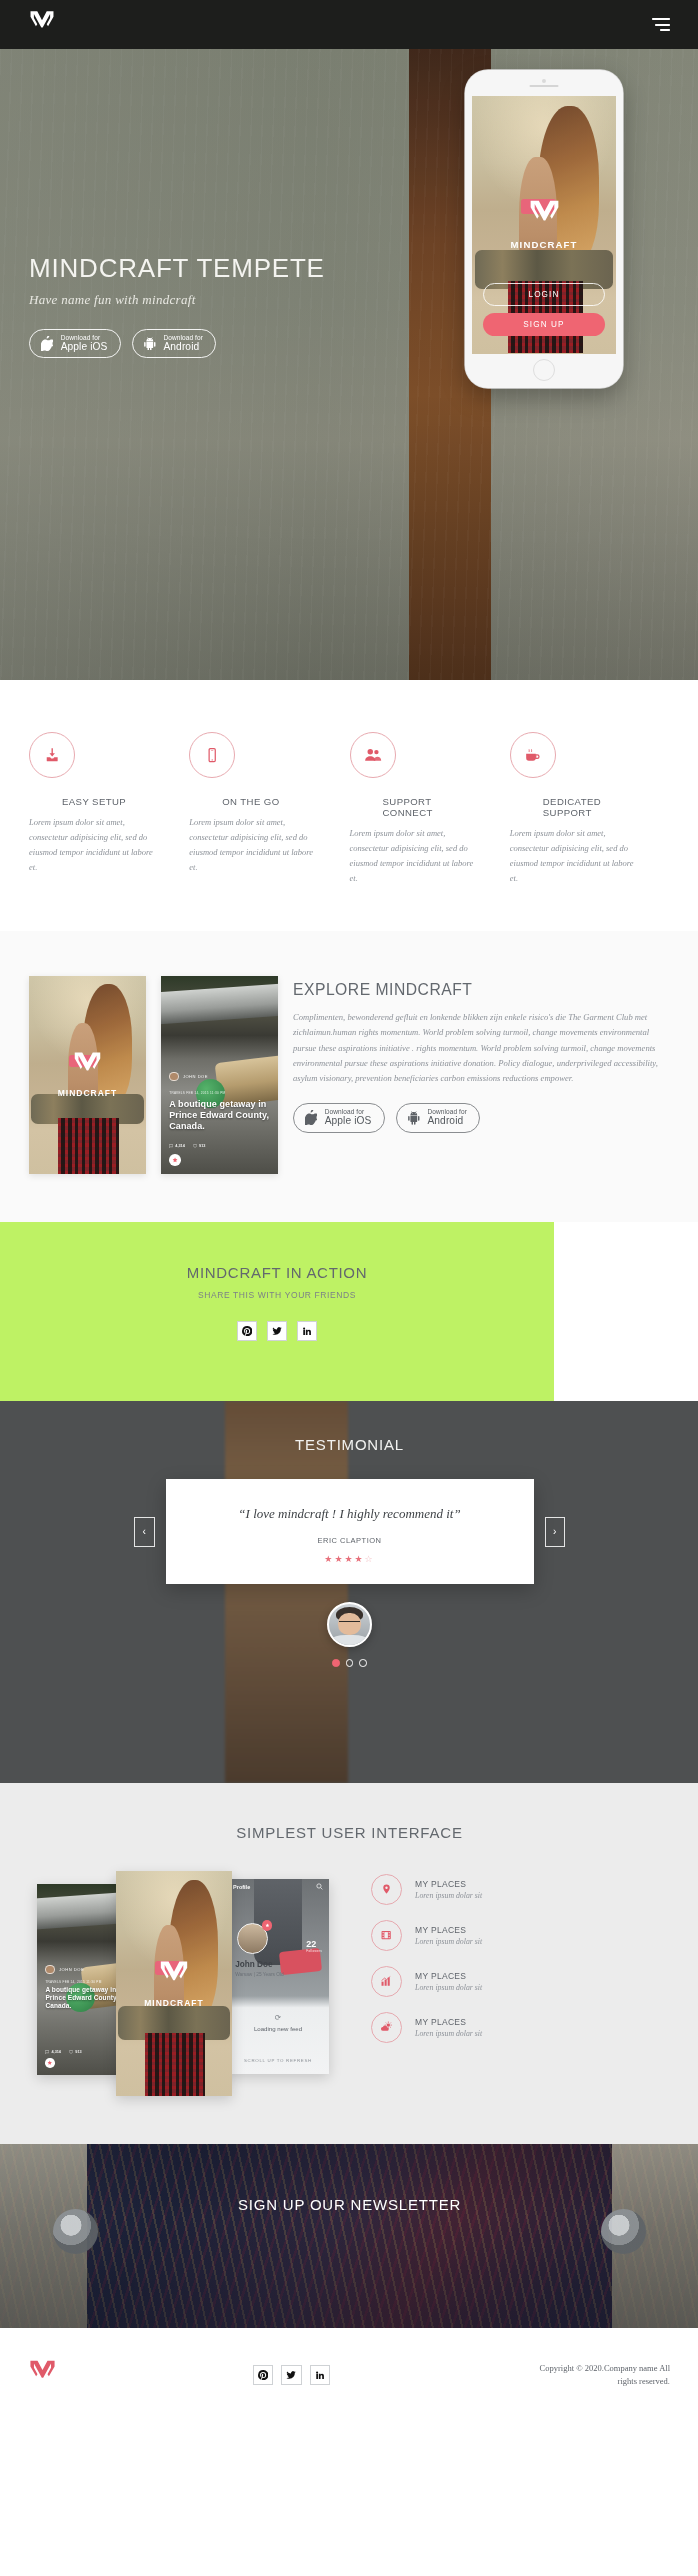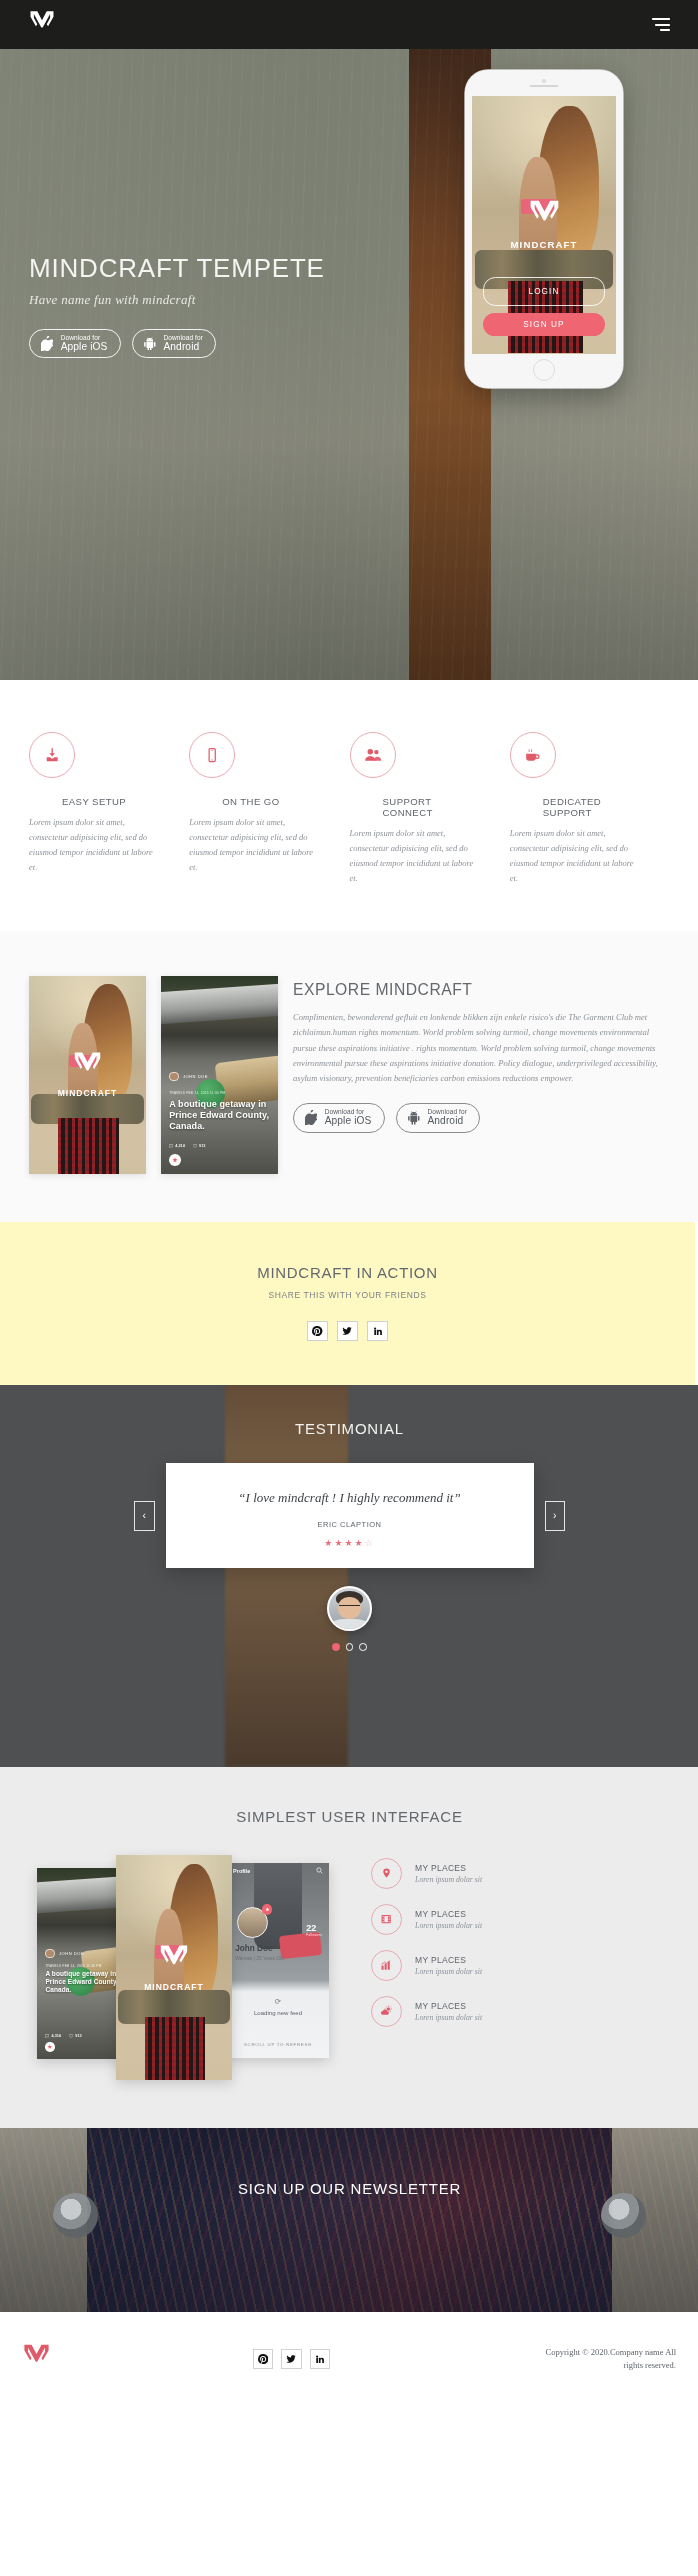--- a/index.html
+++ b/index.html
@@ -137,21 +137,21 @@
   .phone-overlay {
     position: absolute; inset: 0; display: flex; flex-direction: column;
     align-items: center; justify-content: center; gap: 4.1px;
   }
   .phone-brand { font-size: 9.6px; font-weight: 700; letter-spacing: 1.1px; color: #fff; }
   .phone-actions {
     position: absolute; left: 11px; right: 11px; bottom: 18px;
     display: flex; flex-direction: column; gap: 6.8px;
   }
   .btn-login {
-    height: 29px; border-radius: 12.3px; border: 0.8px solid rgba(255,255,255,.85);
+    height: 23px; border-radius: 12.3px; border: 0.8px solid rgba(255,255,255,.85);
     color: #fff; font-size: 8.2px; letter-spacing: 1.1px;
     display:flex; align-items:center; justify-content:center; cursor: pointer;
   }
   .btn-signup {
     height: 22.5px; border-radius: 12.3px; background: #ef6572; border: none;
     color: #fff; font-size: 8.2px; letter-spacing: 1.1px;
     display:flex; align-items:center; justify-content:center; cursor: pointer;
   }
 
   
@@ -228,21 +228,21 @@
   .explore-title { font-size: 15.7px; letter-spacing: 0.5px; color: #63686e; font-weight: 400; }
   .explore-body {
     margin-top: 11px;
     font-family: "Liberation Serif", serif; font-style: italic;
     font-size: 8.6px; line-height: 1.78; color: #8d9299;
   }
   .explore-text .store-row { margin-top: 16.4px; }
 
   
   .action {
-    width: 695px; background: #fef9c3; padding: 42px 29px 44px; text-align: center;
+    width: 554px; background: #bef264; padding: 42px 29px 60px; text-align: center;
   }
   .action-title { font-size: 15px; color: #63686e; letter-spacing: 0.7px; font-weight: 400; }
   .action-sub { margin-top: 9.6px; font-size: 8.5px; color: #7c8187; letter-spacing: 0.6px; }
   .share-row { margin-top: 20.5px; display: flex; justify-content: center; gap: 9.6px; }
   .share-box {
     width: 20.5px; height: 20.5px; border: 0.7px solid #cfd2d5;
     display: flex; align-items: center; justify-content: center; cursor: pointer; background:#fff;
   }
 
   
@@ -394,21 +394,21 @@
   .news-input::placeholder { color: #e9e9e9; font-family: "Liberation Serif", serif; font-style: italic; }
   .news-send {
     width: 68px; height: 23px; background: #fff; border: none;
     color: #5f646b; font-size: 7.8px; letter-spacing: 0.7px; cursor: pointer;
     font-family: "Liberation Sans", sans-serif;
   }
 
   
   .footer {
     width: 699px; background: #fff; height: 93px;
-    display:flex; align-items:center; justify-content: space-between; padding: 0 23px;
+    display:flex; align-items:center; justify-content: space-between; padding: 0 29px;
   }
   .footer-share { display:flex; gap: 8.2px; }
   .copyright {
     font-family: "Liberation Serif", serif; font-size: 8.5px; color: #5f646b;
     text-align: right; line-height: 1.55; max-width: 143px;
   }
 </style>
 </head>
 <body>
 

